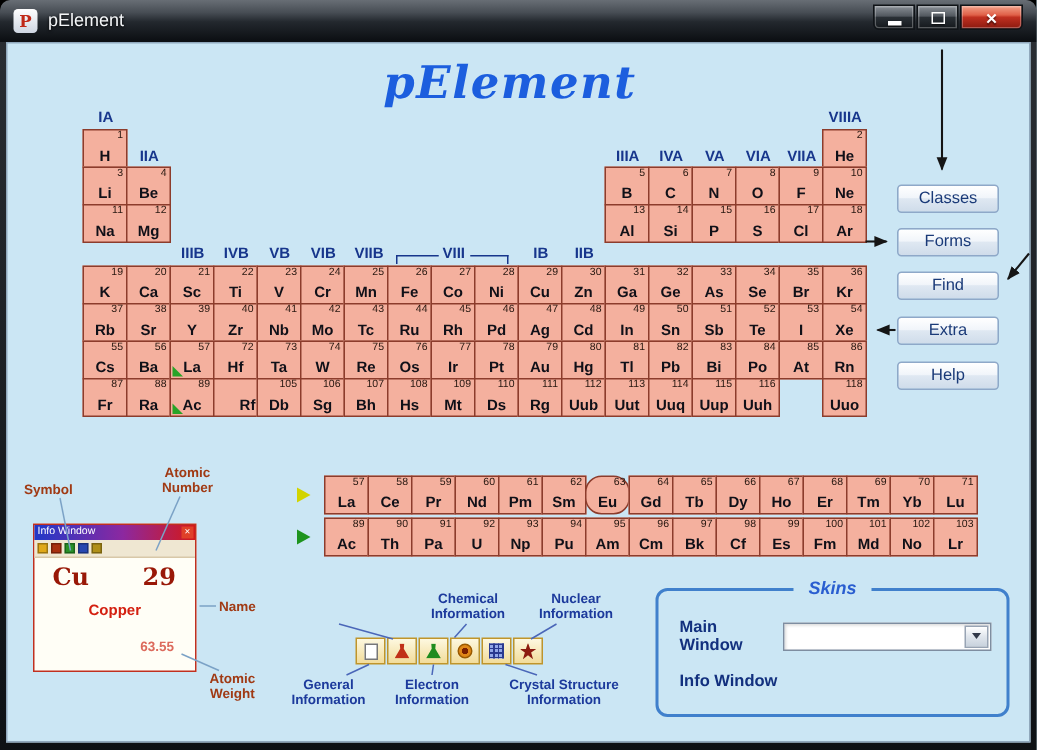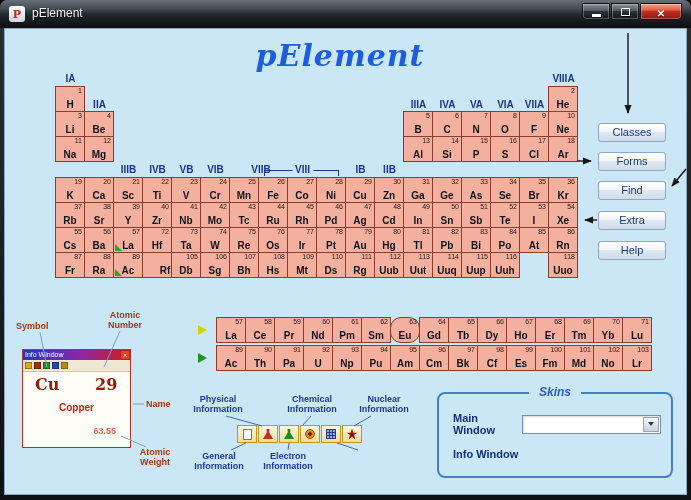--- a/index.html
+++ b/index.html
@@ -605,21 +605,21 @@
         <div class="glabel" style="left: 99.5px; top: 99px;">IIA</div>
         <div class="glabel" style="left: 418.5px; top: 99px;">IIIA</div>
         <div class="glabel" style="left: 447.5px; top: 99px;">IVA</div>
         <div class="glabel" style="left: 476.5px; top: 99px;">VA</div>
         <div class="glabel" style="left: 505.5px; top: 99px;">VIA</div>
         <div class="glabel" style="left: 534.5px; top: 99px;">VIIA</div>
         <div class="glabel" style="left: 128.5px; top: 164px;">IIIB</div>
         <div class="glabel" style="left: 157.5px; top: 164px;">IVB</div>
         <div class="glabel" style="left: 186.5px; top: 164px;">VB</div>
         <div class="glabel" style="left: 215.5px; top: 164px;">VIB</div>
-        <div class="glabel" style="left: 261px; top: 164px;">VIIB</div>
+        <div class="glabel" style="left: 246px; top: 164px;">VIIB</div>
         <div class="viii-bracket"></div>
         <div class="glabel gbracket" style="left: 302.5px; top: 164px;">VIII</div>
         <div class="glabel" style="left: 360.5px; top: 164px;">IB</div>
         <div class="glabel" style="left: 389.5px; top: 164px;">IIB</div>
       </div>
     <div class="sarrow" id="la-arrow"></div>
     <div class="sarrow" id="ac-arrow"></div>
 
     <div id="side-buttons">
         <button class="side-btn" style="top: 123px;">Classes</button>
@@ -645,21 +645,20 @@
       <div class="iw-number">29</div>
       <div class="iw-name">Copper</div>
       <div class="iw-weight">63.55</div>
     </div>
 
     <div class="callout" id="co-symbol">Symbol</div>
     <div class="callout" id="co-number">Atomic Number</div>
     <div class="callout" id="co-name">Name</div>
     <div class="callout" id="co-weight">Atomic Weight</div>
 
-    <div class="tlabel" id="tl-physical">Physical Information</div>
     <div class="tlabel" id="tl-chemical">Chemical Information</div>
     <div class="tlabel" id="tl-nuclear">Nuclear Information</div>
     <div id="mid-toolbar">
         <div class="tbtn">
           <span class="tg tg-page"></span>
         </div>
         <div class="tbtn">
           <span class="tg tg-flask-red"></span>
         </div>
         <div class="tbtn">
@@ -670,20 +669,21 @@
         </div>
         <div class="tbtn">
           <span class="tg tg-grid"></span>
         </div>
         <div class="tbtn">
           <span class="tg tg-star"></span>
         </div>
       </div>
     <div class="tlabel" id="tl-general">General Information</div>
     <div class="tlabel" id="tl-electron">Electron Information</div>
+    <div class="tlabel" id="tl-crystal">Crystal Structure Information</div>
 
     <div id="skins-box">
       <span id="skins-title">Skins</span>
       <div id="skins-rows">
           <div class="skin-row" style="top: 20px;">
             <span class="skin-label">Main Window</span>
             <span class="combo">
               <span class="combo-btn">
                 <span class="combo-caret"></span>
               </span>

